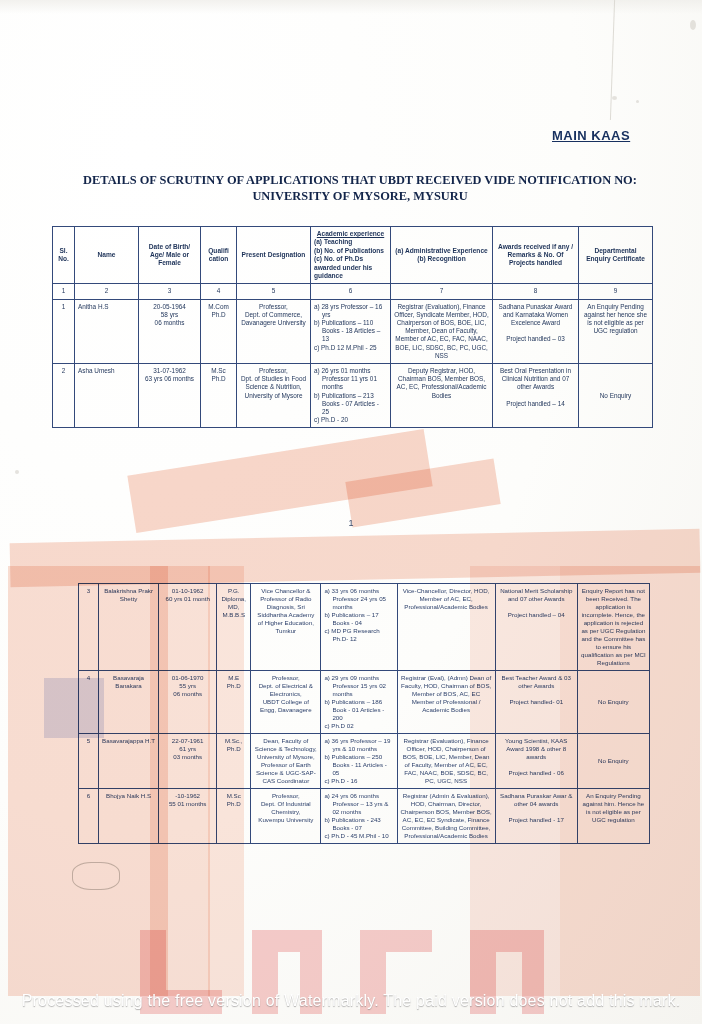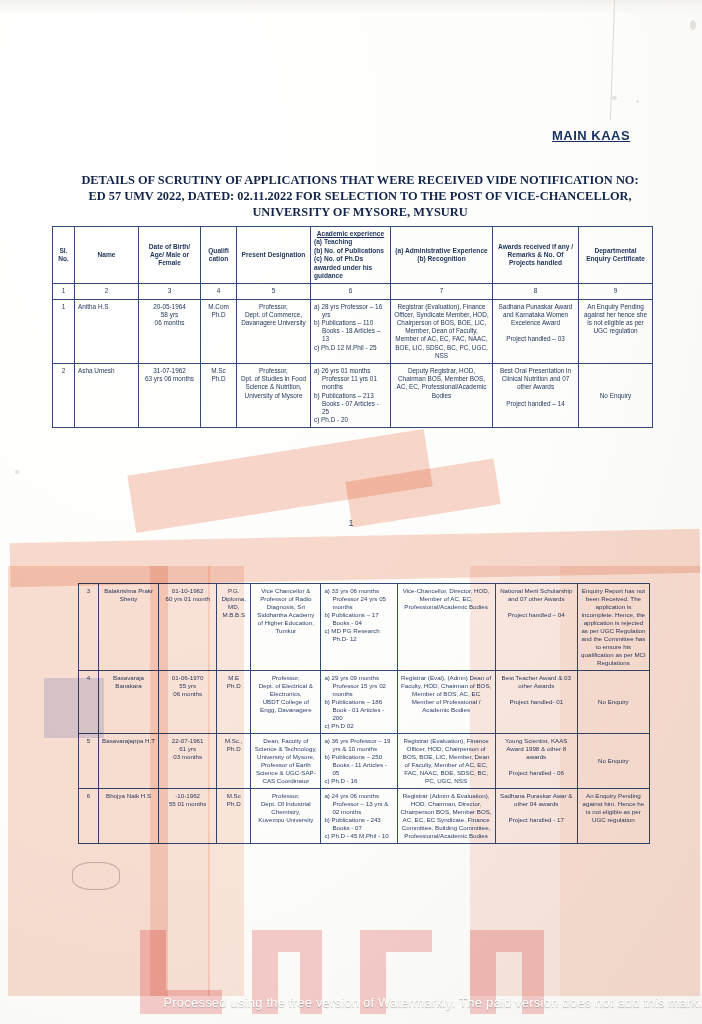--- a/index.html
+++ b/index.html
@@ -62,22 +62,22 @@
   .stamp-pink {
     background: #f1a3a3;
     opacity: .55;
   }
 
   .watermark-note {
     position: absolute;
     left: 0;
     bottom: 14px;
     width: 702px;
-    text-align: right;
-    font-size: 13px;
+    text-align: center;
+    font-size: 16px;
     color: #ffffff;
     text-shadow: 0 1px 1px rgba(120,120,120,.55);
     letter-spacing: .2px;
     font-family: "Liberation Sans", sans-serif;
   }
 
   
   .main-list {
     position: absolute;
     left: 552px;
@@ -165,22 +165,21 @@
 
   <div class="speck" style="left:690px;top:20px;width:6px;height:10px;"></div>
   <div class="speck" style="left:612px;top:96px;width:5px;height:4px;"></div>
   <div class="speck" style="left:636px;top:100px;width:3px;height:3px;"></div>
   <div class="speck" style="left:15px;top:470px;width:4px;height:4px;"></div>
 </div>
 
 <div class="main-list">MAIN KAAS</div>
 
 <div class="doc-title">
-  <div>DETAILS OF SCRUTINY OF APPLICATIONS THAT WERE RECEIVED VIDE NOTIFICATION NO:</div>
-  <div>ED 57 UMV 2022, DATED: 02.11.2022 FOR SELECTION TO THE POST OF VICE-CHANCELLOR,</div>
+  <div>DETAILS OF SCRUTINY OF APPLICATIONS THAT UBDT RECEIVED VIDE NOTIFICATION NO:</div>
   <div>UNIVERSITY OF MYSORE, MYSURU</div>
 </div>
 
 <table class="scrutiny" id="table-top">
   <colgroup>
     <col style="width:22px">
     <col style="width:64px">
     <col style="width:62px">
     <col style="width:36px">
     <col style="width:74px">

